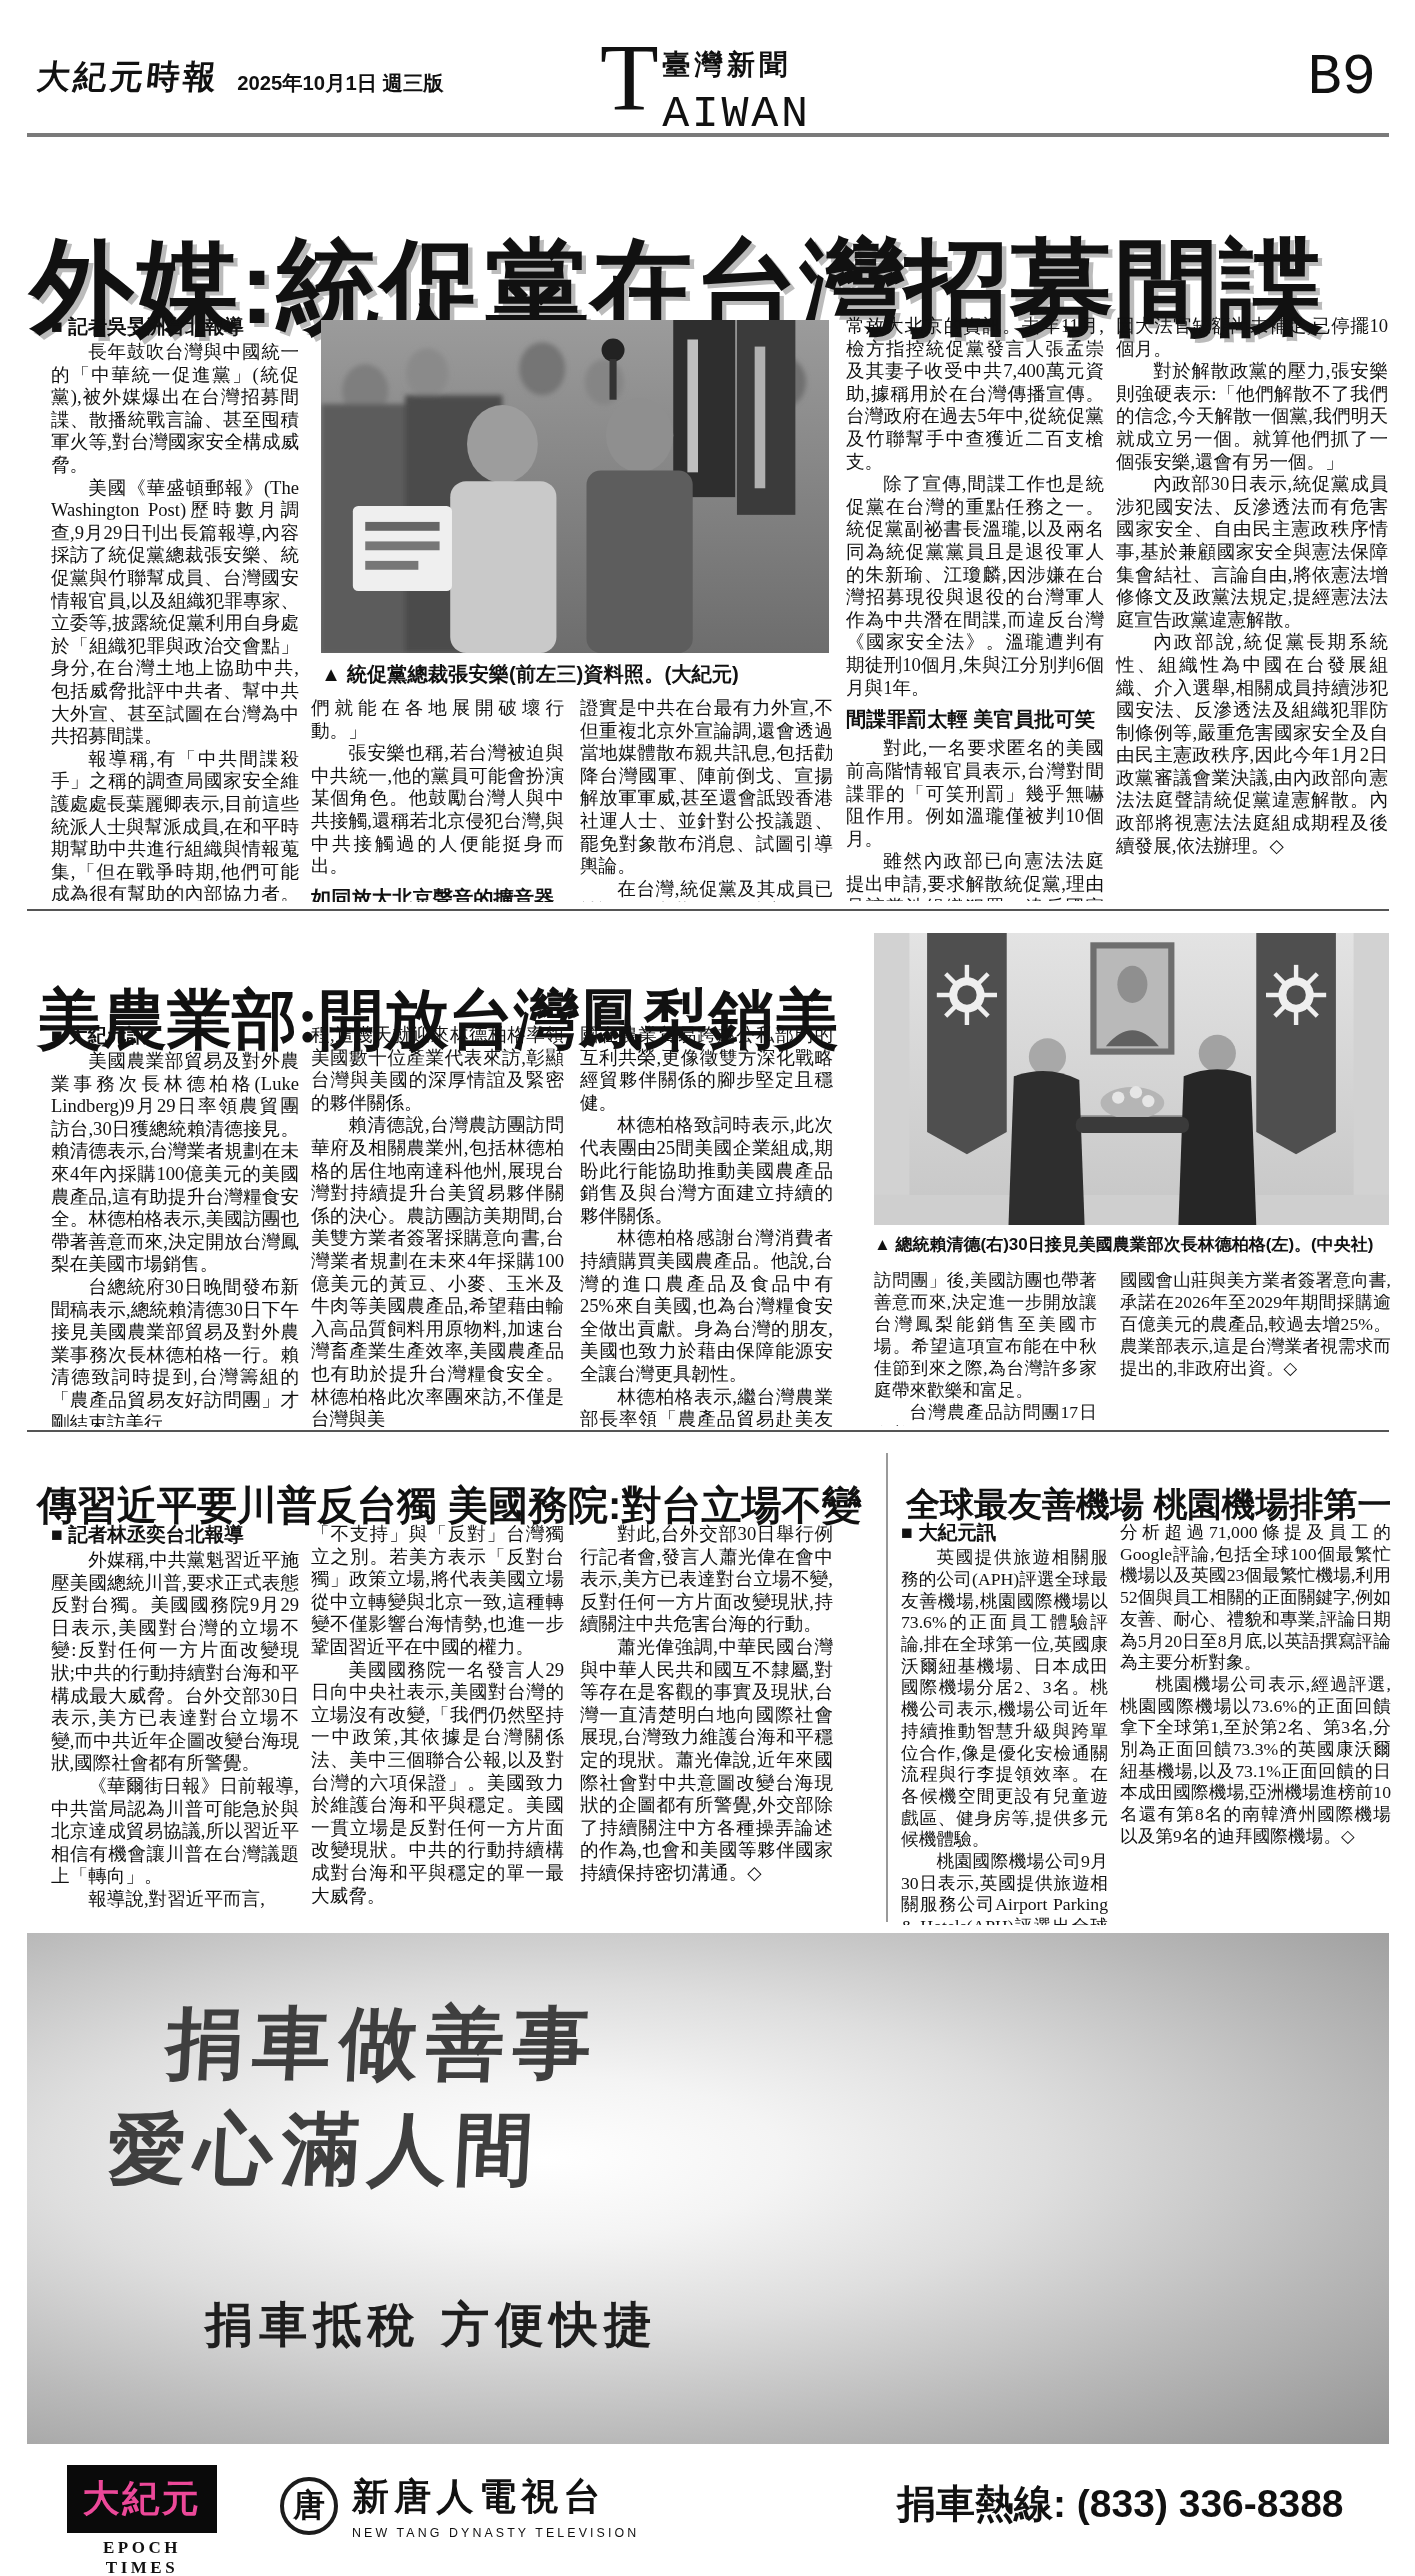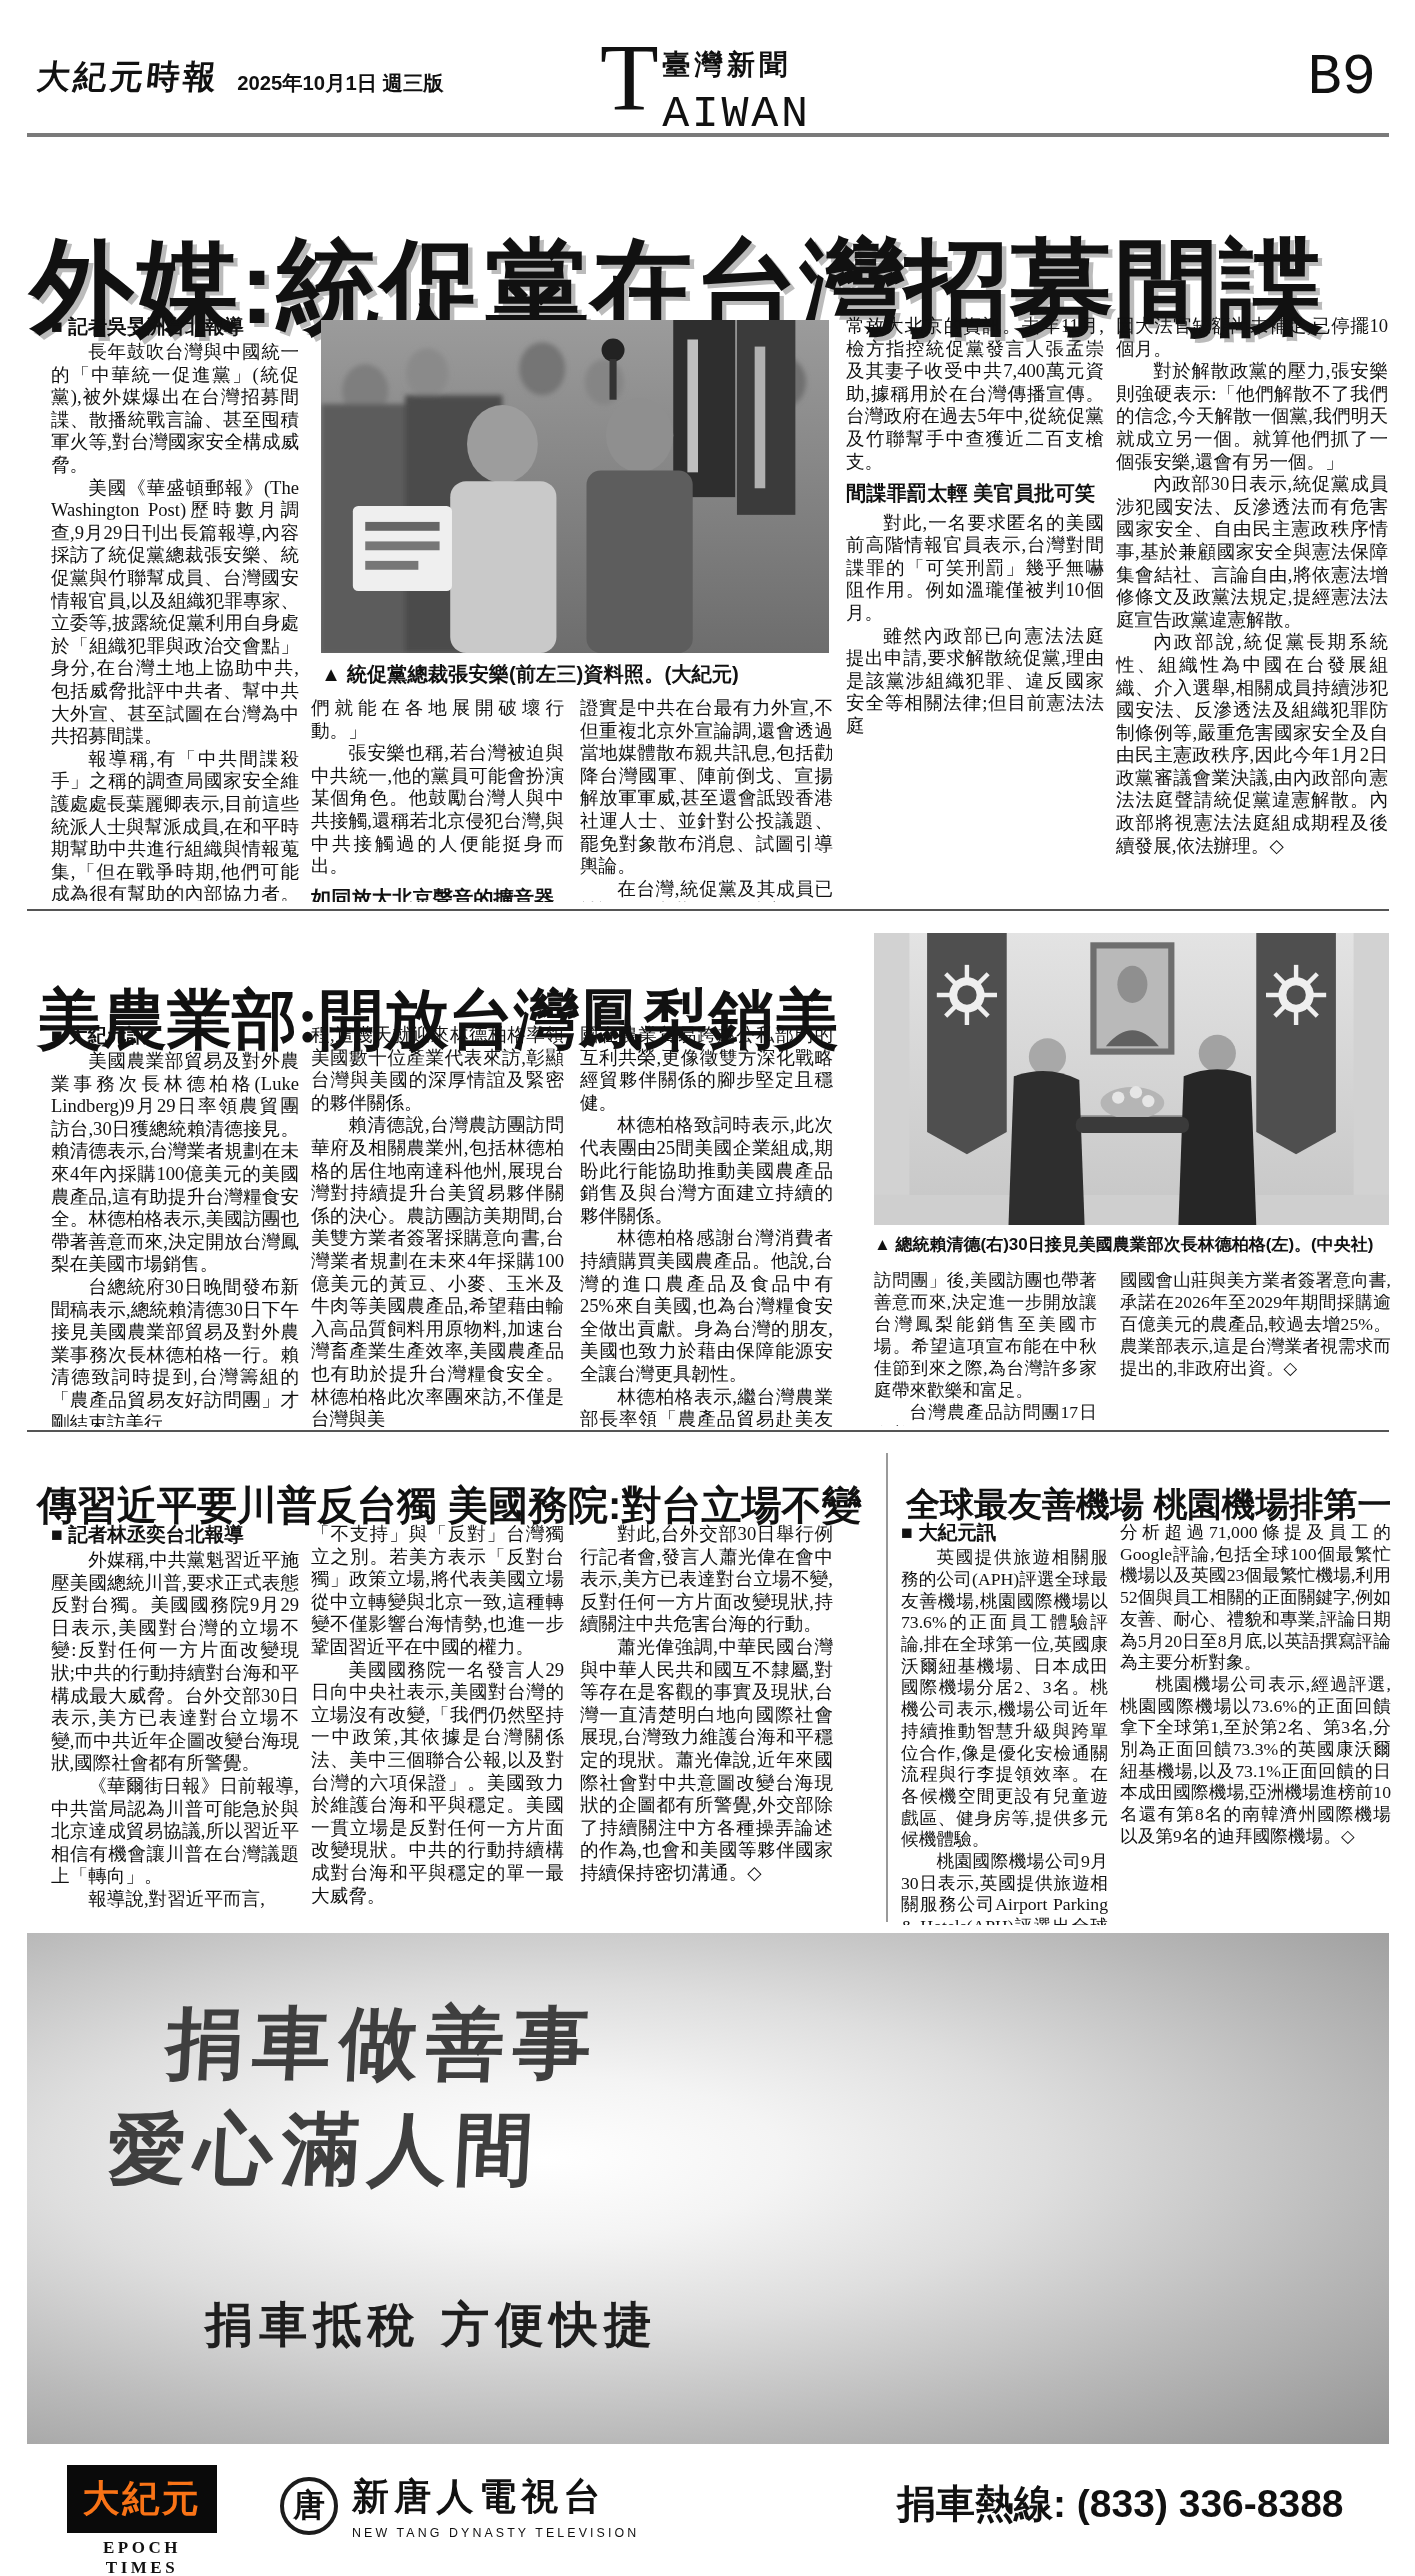--- a/index.html
+++ b/index.html
@@ -75,21 +75,21 @@
   .adpanel{position:absolute;left:26.5px;top:1933px;width:1362px;height:511px;
            background:radial-gradient(ellipse at 38% 44%, #ffffff 0%, #f4f4f4 20%, #dedede 42%, #b9b9b9 70%, #949494 100%);}
   .adline1{position:absolute;left:166px;top:1992px;font-size:78px;color:#3f3f3f;letter-spacing:8.8px;
            font-family:"Liberation Serif",serif;font-weight:600;transform:skewX(-3deg);}
   .adline2{position:absolute;left:108px;top:2098px;font-size:78px;color:#3f3f3f;letter-spacing:8.8px;
            font-family:"Liberation Serif",serif;font-weight:600;transform:skewX(-3deg);}
   .adline3{position:absolute;left:205px;top:2293px;font-size:48px;color:#1e1e1e;letter-spacing:6.2px;
            font-family:"Liberation Sans",sans-serif;font-weight:900;}
 
   .epochlogo{position:absolute;left:67px;top:2465px;width:150px;text-align:center;}
-  .epochlogo .box{background:#0a0a0a;color:#f97316;font-weight:900;font-size:37px;letter-spacing:2.7px;
+  .epochlogo .box{background:#0a0a0a;color:#ec4899;font-weight:900;font-size:37px;letter-spacing:2.7px;
                   padding:8.8px 5.3px;font-family:"Liberation Sans",sans-serif;}
   .epochlogo .en{font-family:"Liberation Serif",serif;font-size:17px;letter-spacing:3.5px;margin-top:5.3px;font-weight:bold;}
   .ntd{position:absolute;left:280px;top:2472px;display:flex;align-items:center;gap:14px;}
   .ntd-circle{width:58px;height:58px;border:4.4px solid #1c1c1c;border-radius:50%;display:flex;align-items:center;justify-content:center;
               font-size:32px;font-weight:bold;font-family:"Liberation Serif",serif;}
   .ntd-zh{font-size:37px;font-weight:900;letter-spacing:5.3px;font-family:"Liberation Sans",sans-serif;}
   .ntd-en{font-size:12.4px;letter-spacing:3.1px;font-family:"Liberation Sans",sans-serif;margin-top:3.5px;}
   .hotline{position:absolute;left:897px;top:2477px;font-size:39px;font-weight:900;
            font-family:"Liberation Sans",sans-serif;white-space:nowrap;}
 </style>
@@ -163,20 +163,21 @@
       <div class="para pn" data-name="paragraph">們就能在各地展開破壞行動。」</div>
       <div class="para p" data-name="paragraph">張安樂也稱,若台灣被迫與中共統一,他的黨員可能會扮演某個角色。他鼓勵台灣人與中共接觸,還稱若北京侵犯台灣,與中共接觸過的人便能挺身而出。</div>
       <div class="para sub" data-name="sub-headline">如同放大北京聲音的擴音器</div>
     </div>
   <div class="col a1c3" data-name="article1-column-3">
       <div class="para pn" data-name="paragraph">證實是中共在台最有力外宣,不但重複北京外宣論調,還會透過當地媒體散布親共訊息,包括勸降台灣國軍、陣前倒戈、宣揚解放軍軍威,甚至還會詆毀香港社運人士、並針對公投議題、罷免對象散布消息、試圖引導輿論。</div>
       <div class="para p" data-name="paragraph">在台灣,統促黨及其成員已被證明是中共有效的擴音器,經</div>
     </div>
   <div class="col a1c4" data-name="article1-column-4">
       <div class="para pn" data-name="paragraph">常放大北京的資訊。去年11月,檢方指控統促黨發言人張孟崇及其妻子收受中共7,400萬元資助,據稱用於在台灣傳播宣傳。台灣政府在過去5年中,從統促黨及竹聯幫手中查獲近二百支槍支。</div>
+      <div class="para p" data-name="paragraph">除了宣傳,間諜工作也是統促黨在台灣的重點任務之一。統促黨副祕書長溫瓏,以及兩名同為統促黨黨員且是退役軍人的朱新瑜、江瓊麟,因涉嫌在台灣招募現役與退役的台灣軍人作為中共潛在間諜,而違反台灣《國家安全法》。溫瓏遭判有期徒刑10個月,朱與江分別判6個月與1年。</div>
       <div class="para sub" data-name="sub-headline">間諜罪罰太輕 美官員批可笑</div>
       <div class="para p" data-name="paragraph">對此,一名要求匿名的美國前高階情報官員表示,台灣對間諜罪的「可笑刑罰」幾乎無嚇阻作用。例如溫瓏僅被判10個月。</div>
       <div class="para p" data-name="paragraph">雖然內政部已向憲法法庭提出申請,要求解散統促黨,理由是該黨涉組織犯罪、違反國家安全等相關法律;但目前憲法法庭</div>
     </div>
   <div class="col a1c5" data-name="article1-column-5">
       <div class="para pn" data-name="paragraph">因大法官缺額尚未補足,已停擺10個月。</div>
       <div class="para p" data-name="paragraph">對於解散政黨的壓力,張安樂則強硬表示:「他們解散不了我們的信念,今天解散一個黨,我們明天就成立另一個。就算他們抓了一個張安樂,還會有另一個。」</div>
       <div class="para p" data-name="paragraph">內政部30日表示,統促黨成員涉犯國安法、反滲透法而有危害國家安全、自由民主憲政秩序情事,基於兼顧國家安全與憲法保障集會結社、言論自由,將依憲法增修條文及政黨法規定,提經憲法法庭宣告政黨違憲解散。</div>
       <div class="para p" data-name="paragraph">內政部說,統促黨長期系統性、組織性為中國在台發展組織、介入選舉,相關成員持續涉犯國安法、反滲透法及組織犯罪防制條例等,嚴重危害國家安全及自由民主憲政秩序,因此今年1月2日政黨審議會業決議,由內政部向憲法法庭聲請統促黨違憲解散。內政部將視憲法法庭組成期程及後續發展,依法辦理。◇</div>
     </div>

